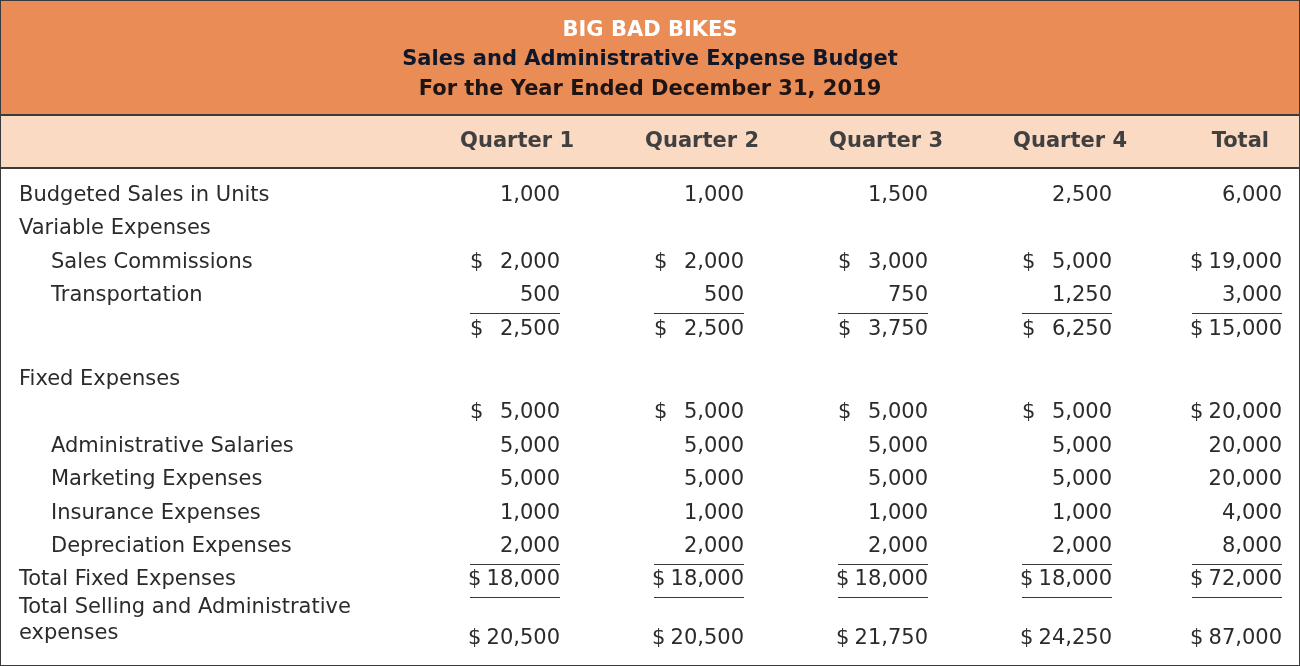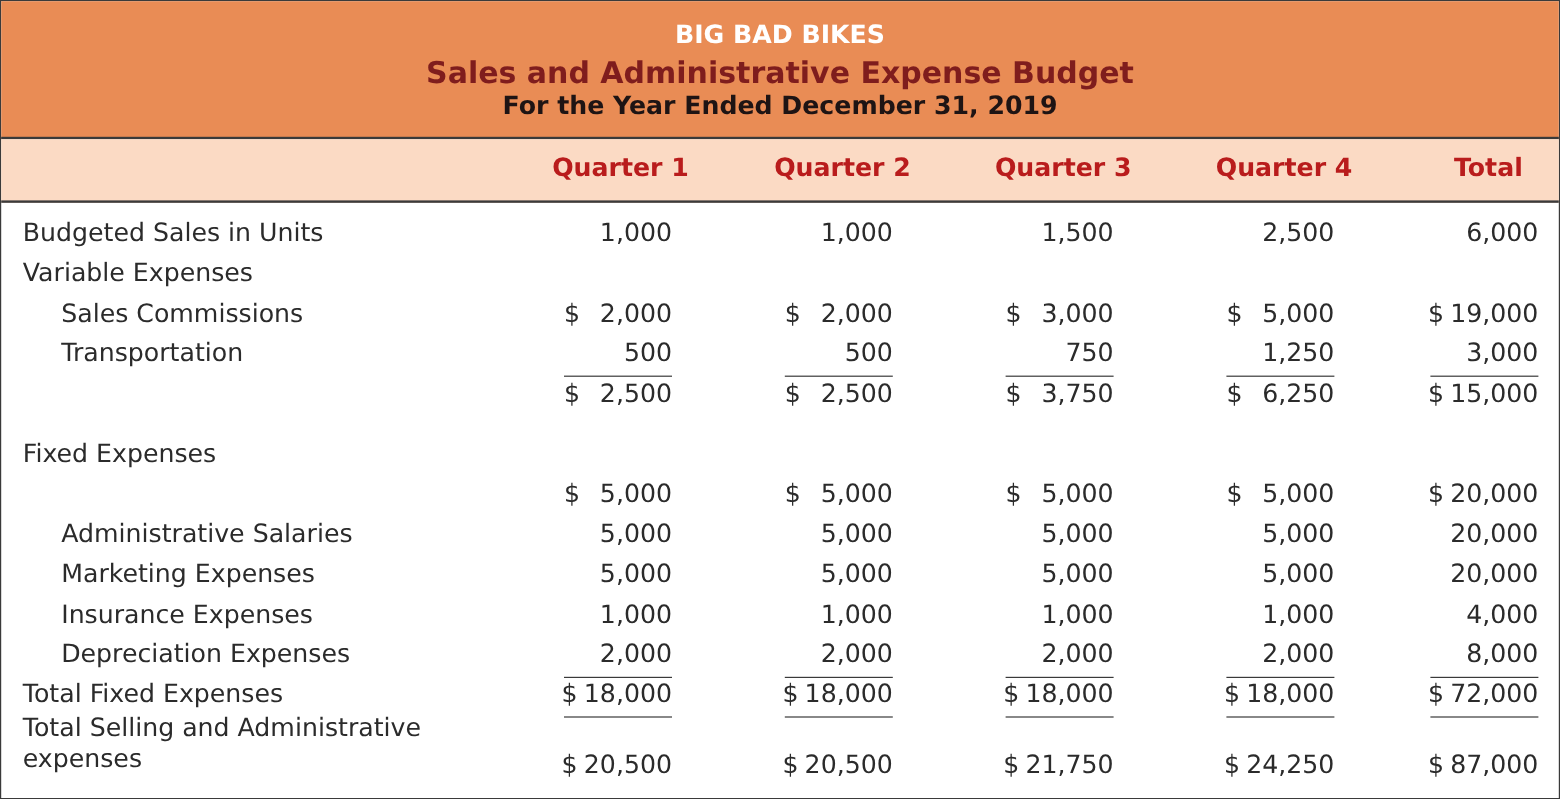--- a/index.html
+++ b/index.html
@@ -1,23 +1,23 @@
 <!DOCTYPE html>
 <html><head>
 <meta charset="utf-8">
 <style>
   html, body { margin:0; padding:0; background:#ffffff; }
   body { width:1300px; height:666px; overflow:hidden; font-family:"DejaVu Sans","Liberation Sans",sans-serif; color:#2b2b2b; }
   .frame { position:absolute; left:0; top:0; width:1298px; height:664px; border:1px solid #3a3a3a; }
   .title-band { position:absolute; left:0; top:0; width:1298px; height:113px; background:#e98c55; border-bottom:2px solid #3a3a3a; text-align:center; }
   .t1 { position:absolute; top:16px; width:100%; font-size:21px; font-weight:bold; color:#ffffff; }
-  .t2 { position:absolute; top:45px; width:100%; font-size:25px; font-weight:bold; color:#7f1d1d; }
+  .t2 { position:absolute; top:45px; width:100%; font-size:21px; font-weight:bold; color:#0f172a; }
   .t3 { position:absolute; top:75px; width:100%; font-size:21px; font-weight:bold; color:#1e1414; }
   .head-band { position:absolute; left:0; top:115px; width:1298px; height:51px; background:#fbdac4; border-bottom:2px solid #3a3a3a; }
-  .colhead { position:absolute; top:12px; font-size:21px; font-weight:bold; color:#b91c1c; text-align:right; }
+  .colhead { position:absolute; top:12px; font-size:21px; font-weight:bold; color:#404040; text-align:right; }
   .row { position:absolute; left:0; width:1298px; height:32px; font-size:21px; }
   .lbl { position:absolute; left:18px; top:4px; white-space:nowrap; }
   .lbl.indent { left:50px; }
   .cell { position:absolute; top:4px; width:90px; height:26px; }
   .cell .dollar { position:absolute; left:0; top:0; }
   .cell .num { position:absolute; right:0; top:0; }
   .cell.uline::after { content:""; position:absolute; left:0; right:0; bottom:-6px; border-bottom:1.5px solid #3a3a3a; }
 </style>
 </head>
 <body>

